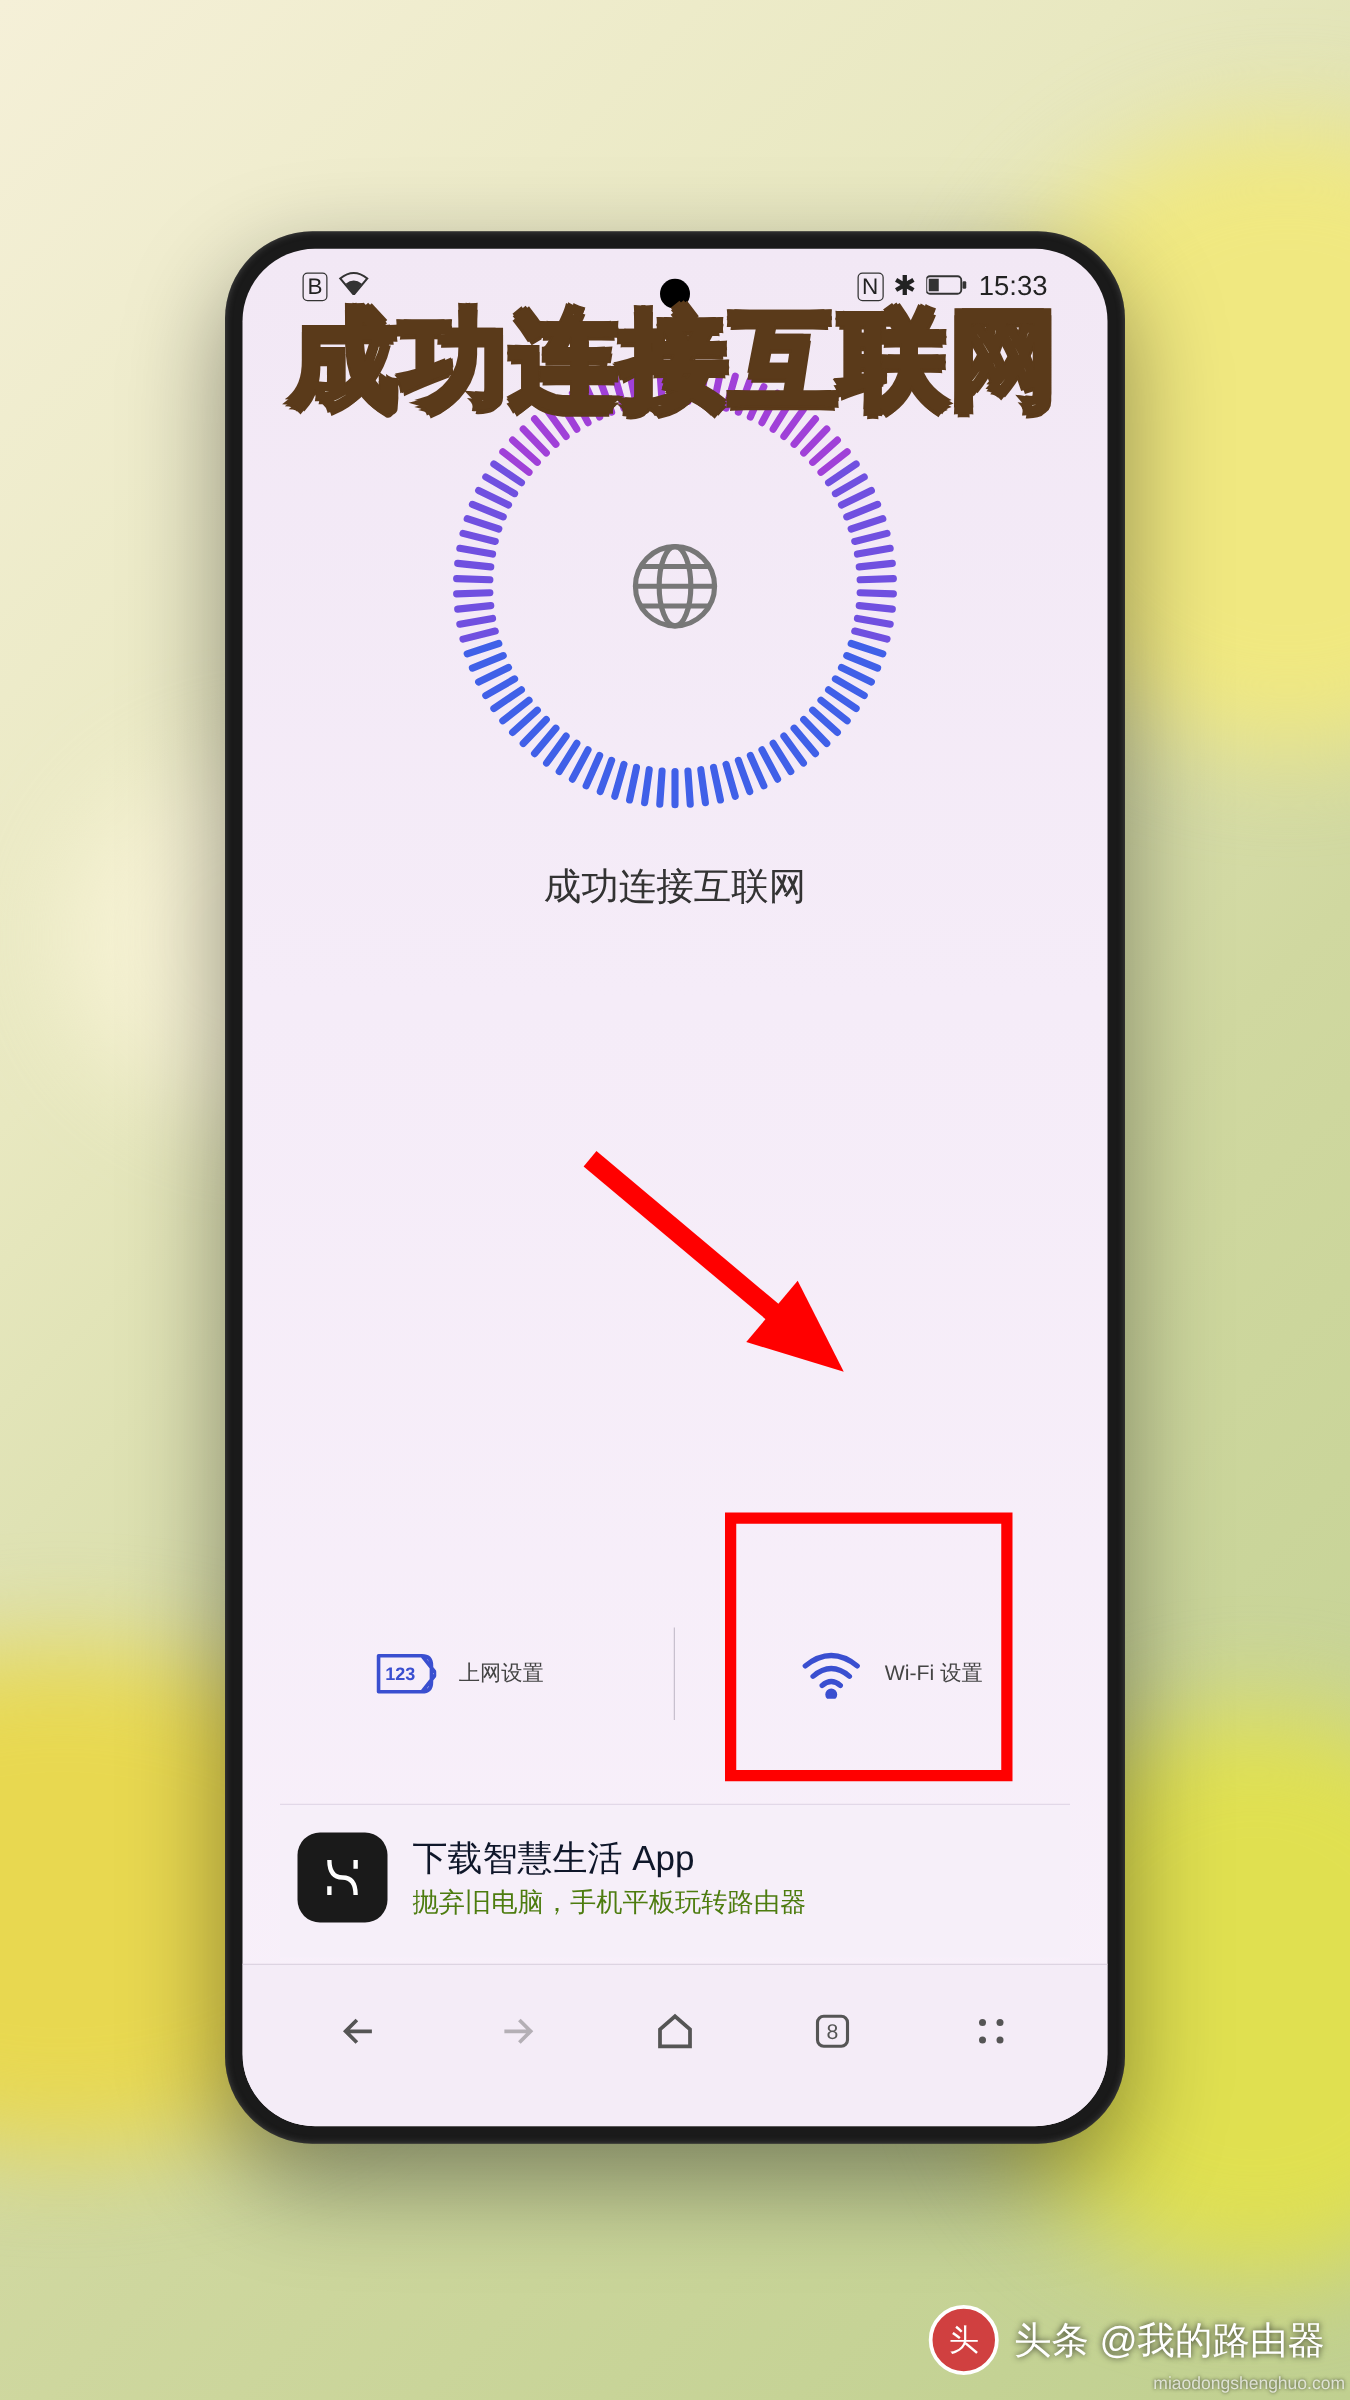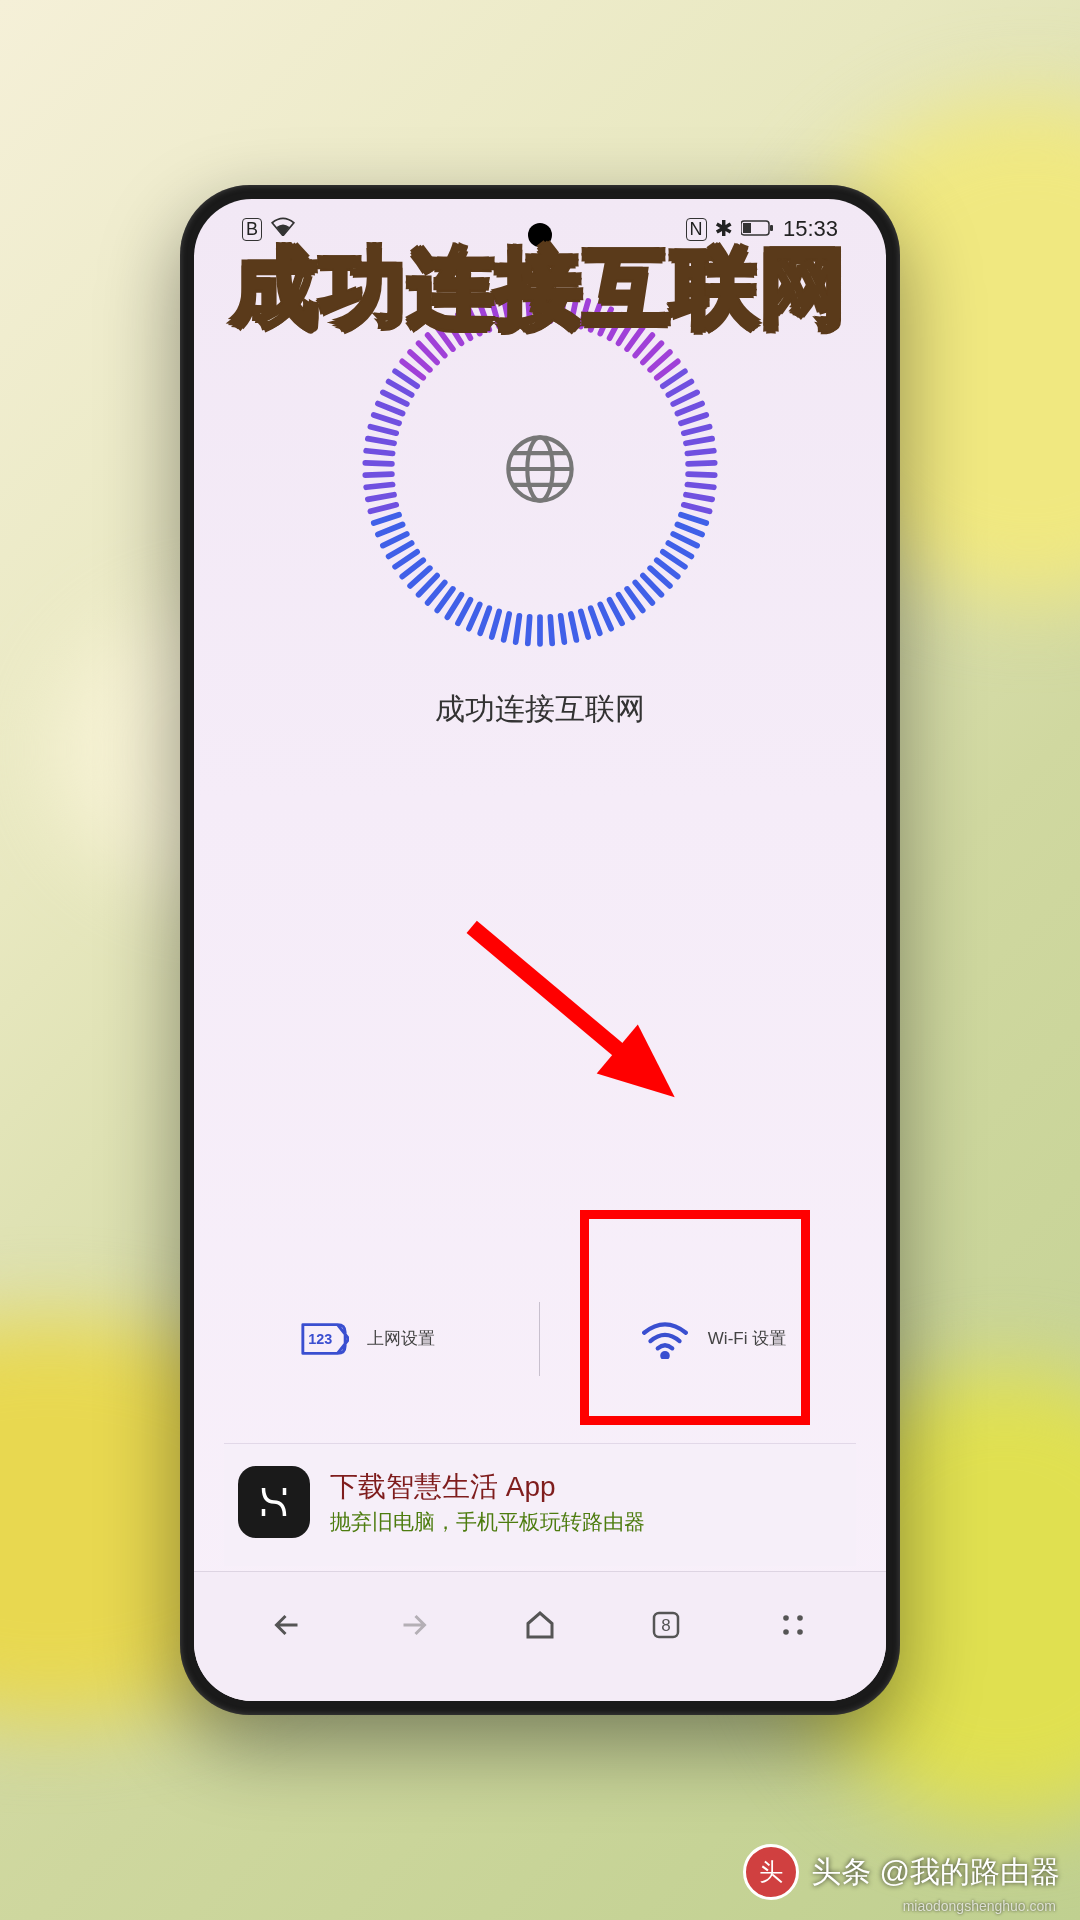--- a/index.html
+++ b/index.html
@@ -129,21 +129,21 @@
       gap: 20px;
       padding: 22px 14px 28px;
     }
     .promo-icon {
       width: 72px; height: 72px;
       background: #1a1a1a;
       border-radius: 18px;
       display: flex; align-items: center; justify-content: center;
       color: #fff;
     }
-    .promo-title { font-size: 28px; color: #7f1d1d; margin-bottom: 2px; }
+    .promo-title { font-size: 28px; color: #0f172a; margin-bottom: 2px; }
     .promo-sub { font-size: 21px; color: #4d7c0f; }
 
     
     .browser-nav {
       position: absolute;
       bottom: 0; left: 0; right: 0;
       height: 130px;
       background: #f4ecf7;
       border-top: 1px solid #ddd4e2;
       display: flex;
@@ -196,21 +196,21 @@
       bottom: 20px;
       right: 20px;
       display: flex;
       align-items: center;
       gap: 12px;
       color: #fff;
       z-index: 300;
     }
     .wm-avatar { width: 56px; height: 56px; border-radius: 50%; background: #d04040; border: 3px solid #fff; display: flex; align-items: center; justify-content: center; font-size: 24px; }
     .wm-text { font-size: 30px; text-shadow: 0 0 5px rgba(0,0,0,0.8); }
-    .wm-site { position: absolute; bottom: 6px; right: 24px; font-size: 14px; color: rgba(255,255,255,0.7); z-index: 300; text-shadow: 0 0 3px rgba(0,0,0,0.7);}
+    .wm-site { position: absolute; bottom: 6px; right: 4px; font-size: 14px; color: rgba(255,255,255,0.7); z-index: 300; text-shadow: 0 0 3px rgba(0,0,0,0.7);}
   </style>
 </head>
 <body>
 
 <div class="bg-blur bg1"></div>
 <div class="bg-blur bg2"></div>
 <div class="bg-blur bg3"></div>
 <div class="bg-blur bg4"></div>
 
 <div class="caption">成功连接互联网</div>

